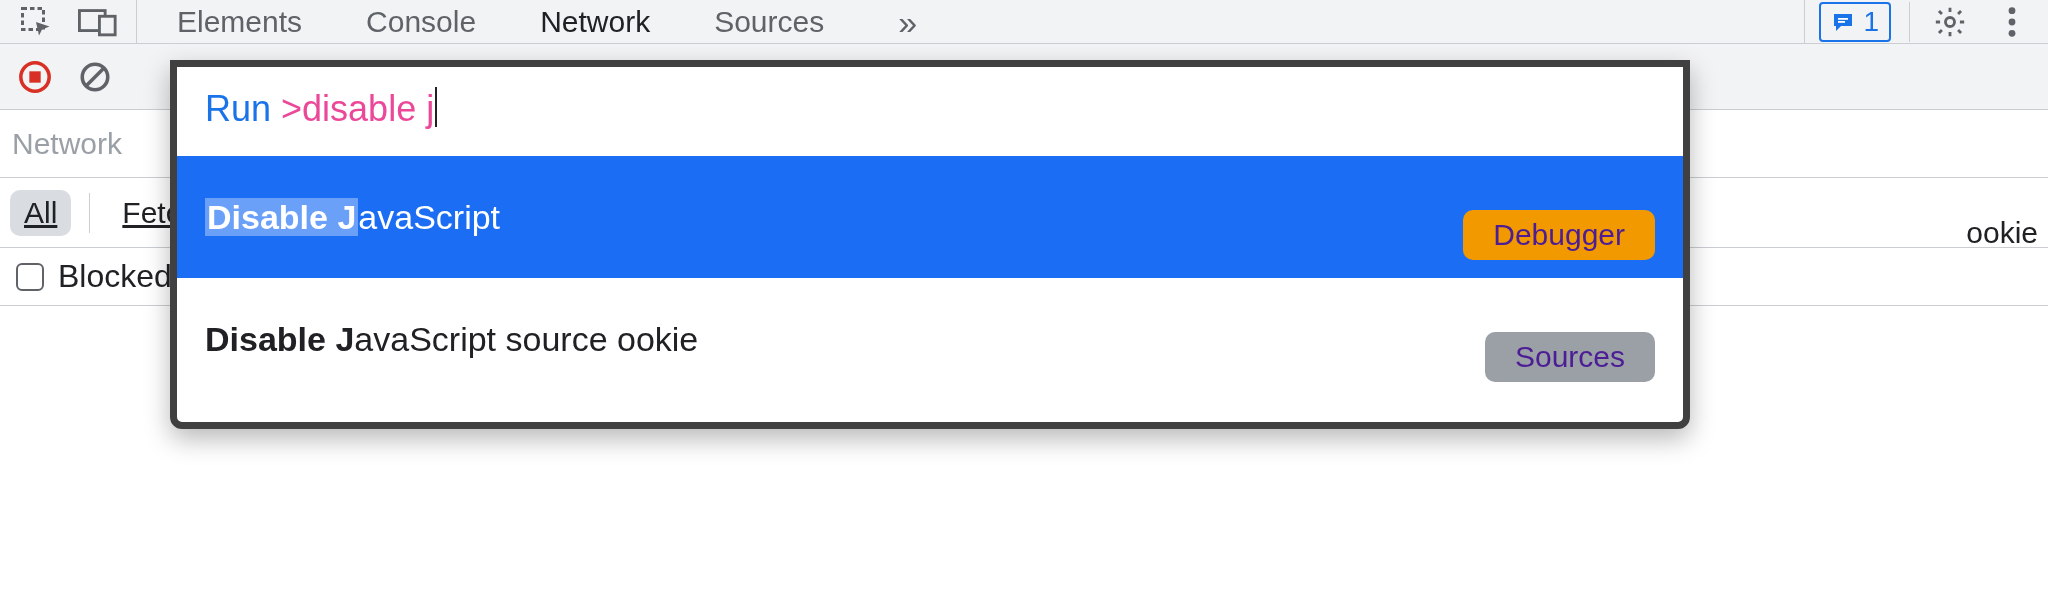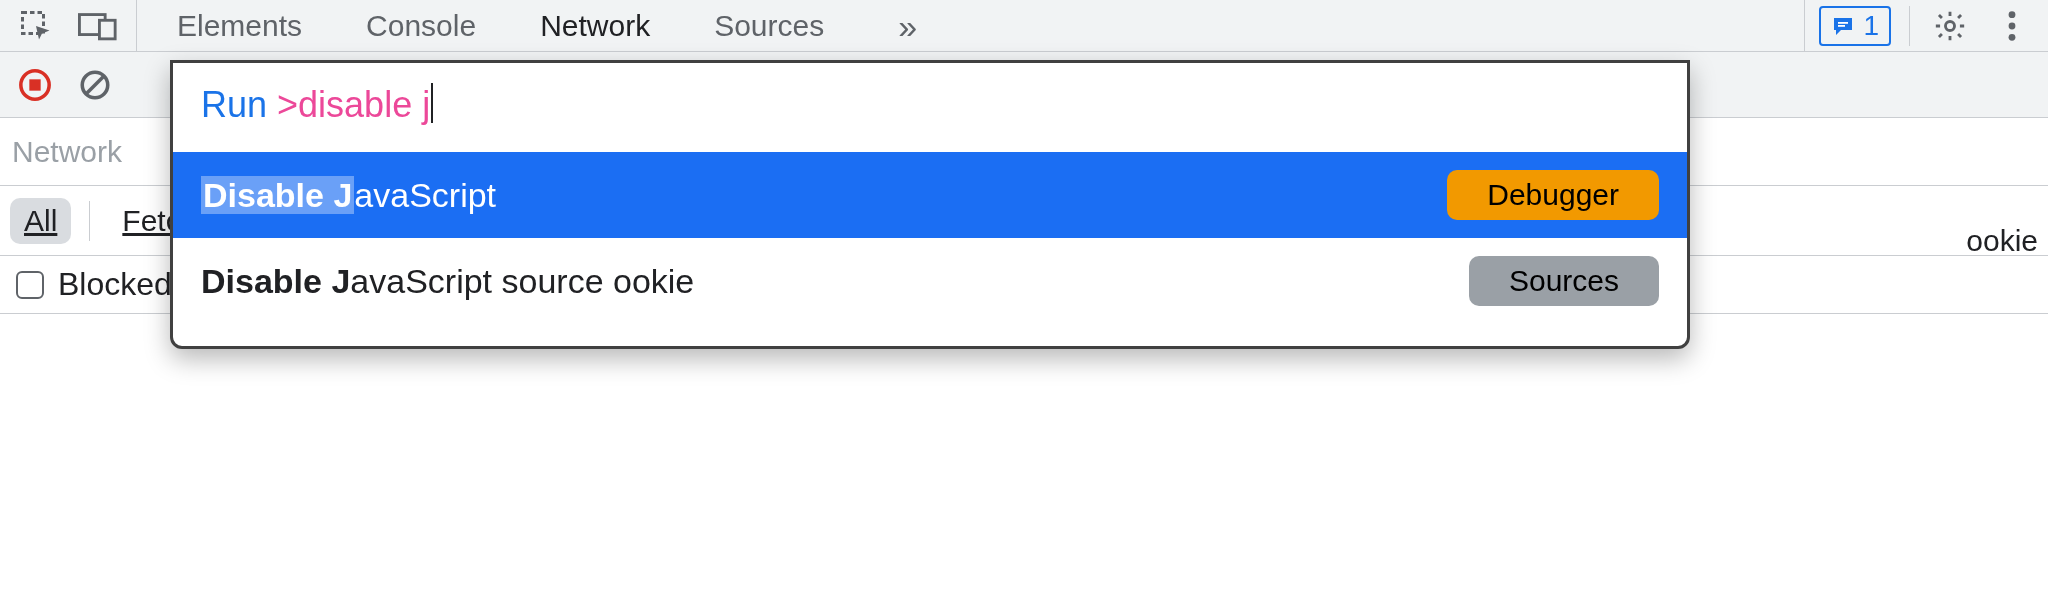--- a/index.html
+++ b/index.html
@@ -7,21 +7,21 @@
     width: 2048px;
     height: 593px;
     font-family: -apple-system, BlinkMacSystemFont, "Segoe UI", Helvetica, Arial, sans-serif;
     background: #ffffff;
     overflow: hidden;
     position: relative;
   }
 
   
   .tabstrip {
-    height: 52px;
+    height: 44px;
     width: 100%;
     background: #f1f3f4;
     border-bottom: 1px solid #cacdd1;
     display: flex;
     align-items: stretch;
   }
   .tabstrip-left {
     display: flex;
     align-items: center;
     gap: 24px;
@@ -167,21 +167,21 @@
     color: #202124;
   }
 
   
   .palette {
     position: absolute;
     top: 60px;
     left: 170px;
     width: 1520px;
     background: #ffffff;
-    border: 3px solid #404040;
+    border: 7px solid #404040;
     border-radius: 0 0 12px 12px;
     box-shadow: 0 10px 26px rgba(0,0,0,0.28);
     overflow: hidden;
     text-align: right;
   }
   .palette-input-row {
     display: flex;
     align-items: baseline;
     padding: 20px 28px 26px 28px;
     font-size: 36px;
@@ -218,23 +218,24 @@
     color: #202124;
   }
   .palette-item .cmd-label .bold { font-weight: 700; }
   .palette-item.selected .cmd-label .bold .hl {
     background: rgba(255,255,255,0.35);
     padding: 0 2px;
     border-radius: 0;
   }
   .panel-badge {
     font-size: 30px;
-    padding: 8px 40px;
+    padding: 8px 30px;
     border-radius: 10px;
-    color: #000000;
+    color: #4c1d95;
+    margin-top: 36px;
   }
   .panel-badge.debugger { background: #f29900; }
   .panel-badge.sources  { background: #9aa0a6; }
 
   .palette-spacer { height: 22px; }
 </style>
 </head>
 <body>
 
 <div class="tabstrip">

